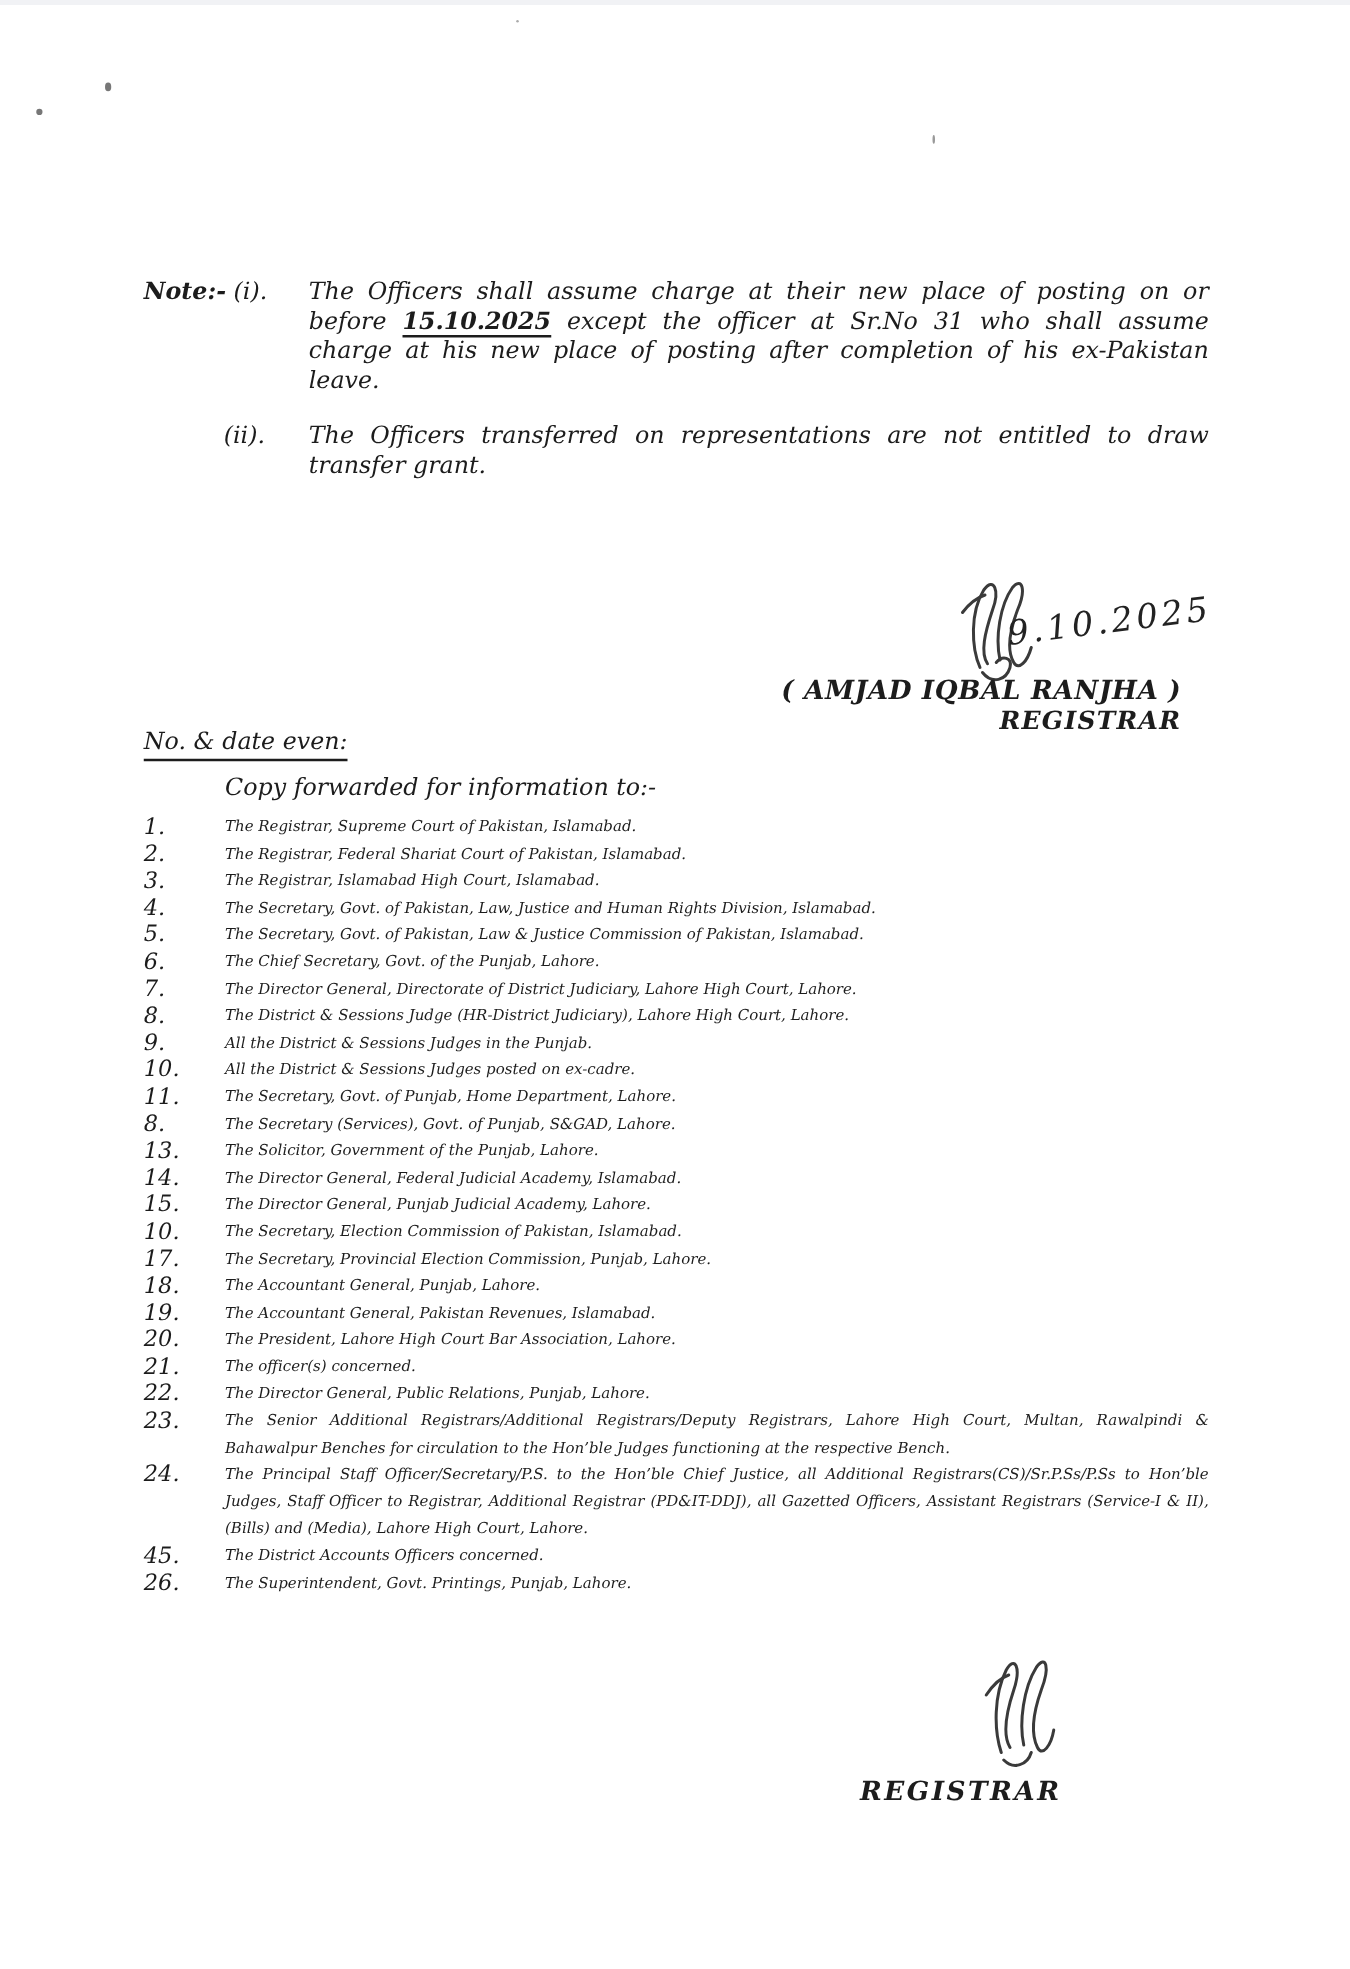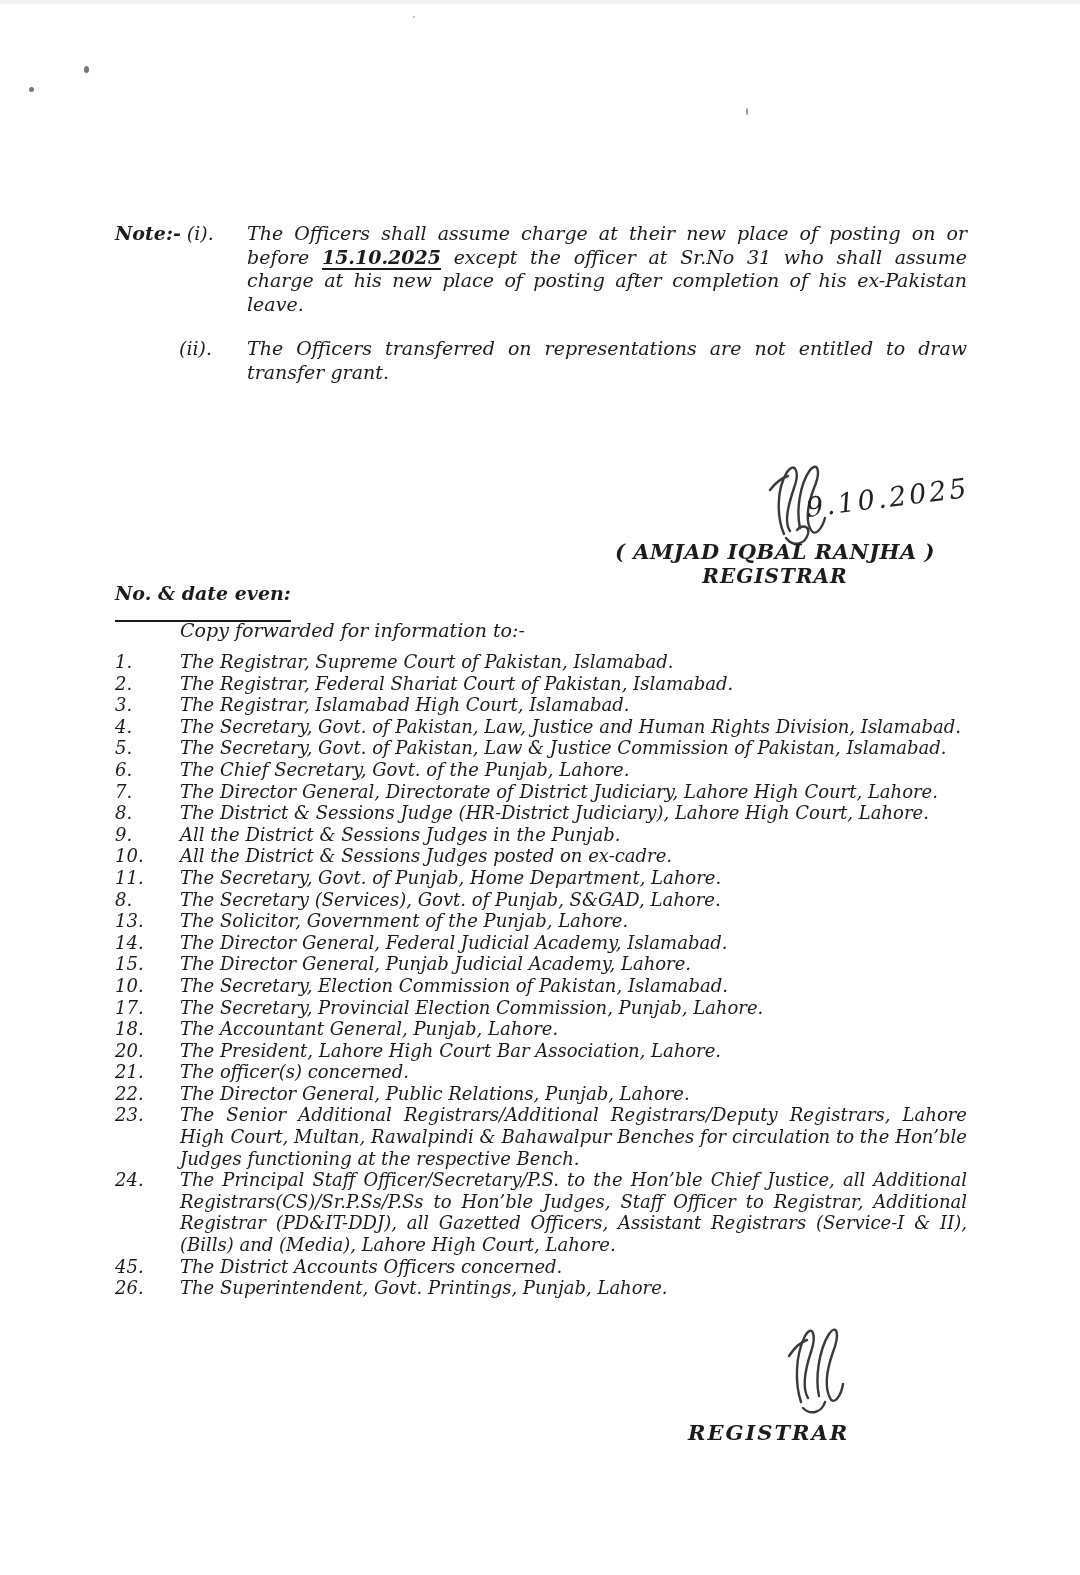--- a/index.html
+++ b/index.html
@@ -25,37 +25,37 @@
   .bold-underline{font-weight:bold;border-bottom:2.5px solid #1c1c1c;}
 
   
   .sig-svg{position:absolute;}
   .hand-date{
     position:absolute;top:492px;left:806px;
     font-size:27px;letter-spacing:3px;color:#222;
     transform:rotate(-7deg);transform-origin:left center;
     white-space:nowrap;
   }
-  .signatory{position:absolute;top:540px;left:605px;width:340px;text-align:center;}
+  .signatory{position:absolute;top:540px;left:605px;width:340px;text-align:right;}
   .signatory .name{font-weight:bold;font-size:21px;line-height:24px;letter-spacing:0.5px;}
   .signatory .title{font-weight:bold;font-size:20px;line-height:24px;letter-spacing:1px;}
 
   
   .ref-line{
     position:absolute;top:582px;left:115px;
-    font-weight:bold;font-size:19px;
-    border-bottom:2.5px solid #1c1c1c;padding-bottom:16px;
+    font-weight:normal;font-size:19px;
+    border-bottom:2.5px solid #1c1c1c;padding-bottom:3px;
   }
   .copy-line{position:absolute;top:619px;left:180px;font-size:19px;}
 
   
   .recipients{position:absolute;top:651px;left:115px;width:852px;}
   .recipient-row{display:flex;}
   .recipient-num{width:65px;flex:0 0 65px;font-size:18px;line-height:21.6px;}
-  .recipient-text{flex:1;font-size:18px;line-height:21.6px;text-align:justify;}
+  .recipient-text{flex:1;font-size:12px;line-height:21.6px;text-align:justify;}
 
   .footer-title{
     position:absolute;top:1420px;left:688px;
     font-weight:bold;font-size:21px;letter-spacing:2px;
   }
 </style>
 </head>
 <body>
 
 <div class="page">
@@ -163,20 +163,24 @@
       </div>
     <div class="recipient-row">
         <div class="recipient-num">17.</div>
         <div class="recipient-text">The Secretary, Provincial Election Commission, Punjab, Lahore.</div>
       </div>
     <div class="recipient-row">
         <div class="recipient-num">18.</div>
         <div class="recipient-text">The Accountant General, Punjab, Lahore.</div>
       </div>
     <div class="recipient-row">
+        <div class="recipient-num">19.</div>
+        <div class="recipient-text">The Accountant General, Pakistan Revenues, Islamabad.</div>
+      </div>
+    <div class="recipient-row">
         <div class="recipient-num">20.</div>
         <div class="recipient-text">The President, Lahore High Court Bar Association, Lahore.</div>
       </div>
     <div class="recipient-row">
         <div class="recipient-num">21.</div>
         <div class="recipient-text">The officer(s) concerned.</div>
       </div>
     <div class="recipient-row">
         <div class="recipient-num">22.</div>
         <div class="recipient-text">The Director General, Public Relations, Punjab, Lahore.</div>

